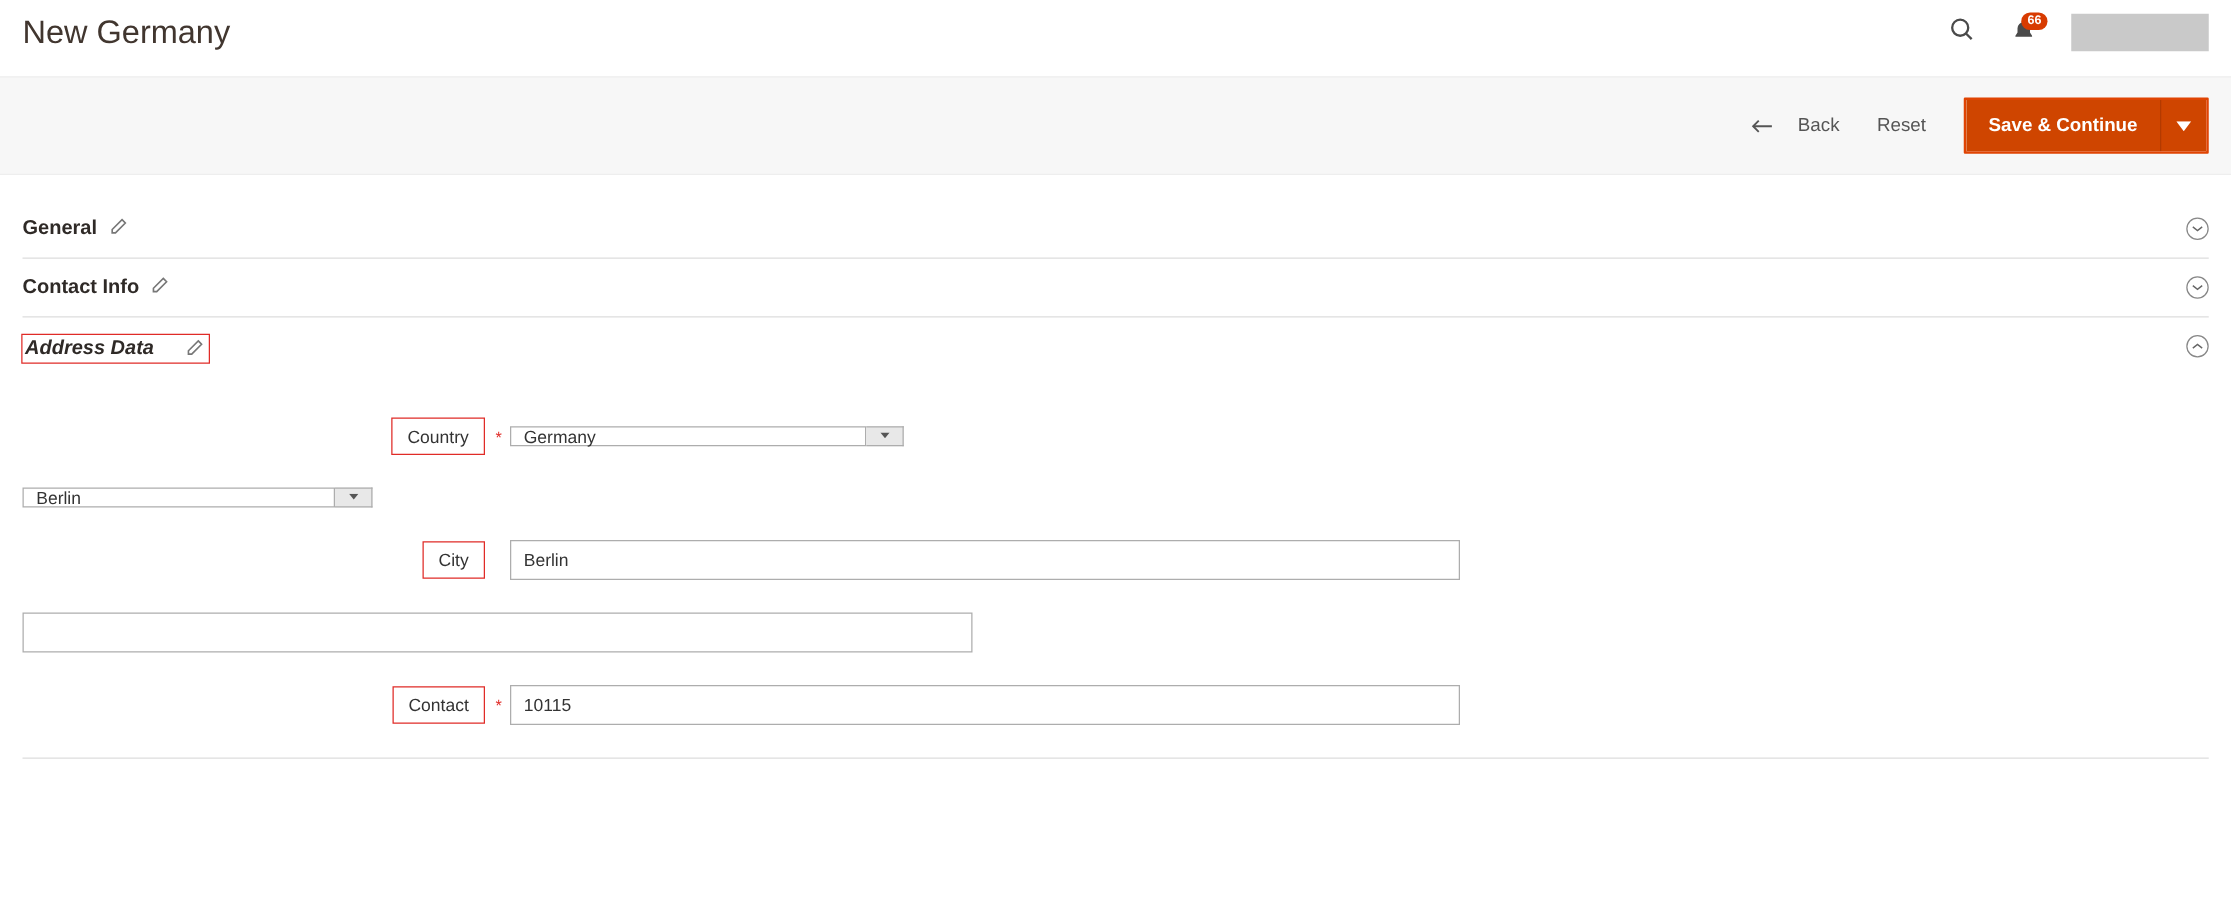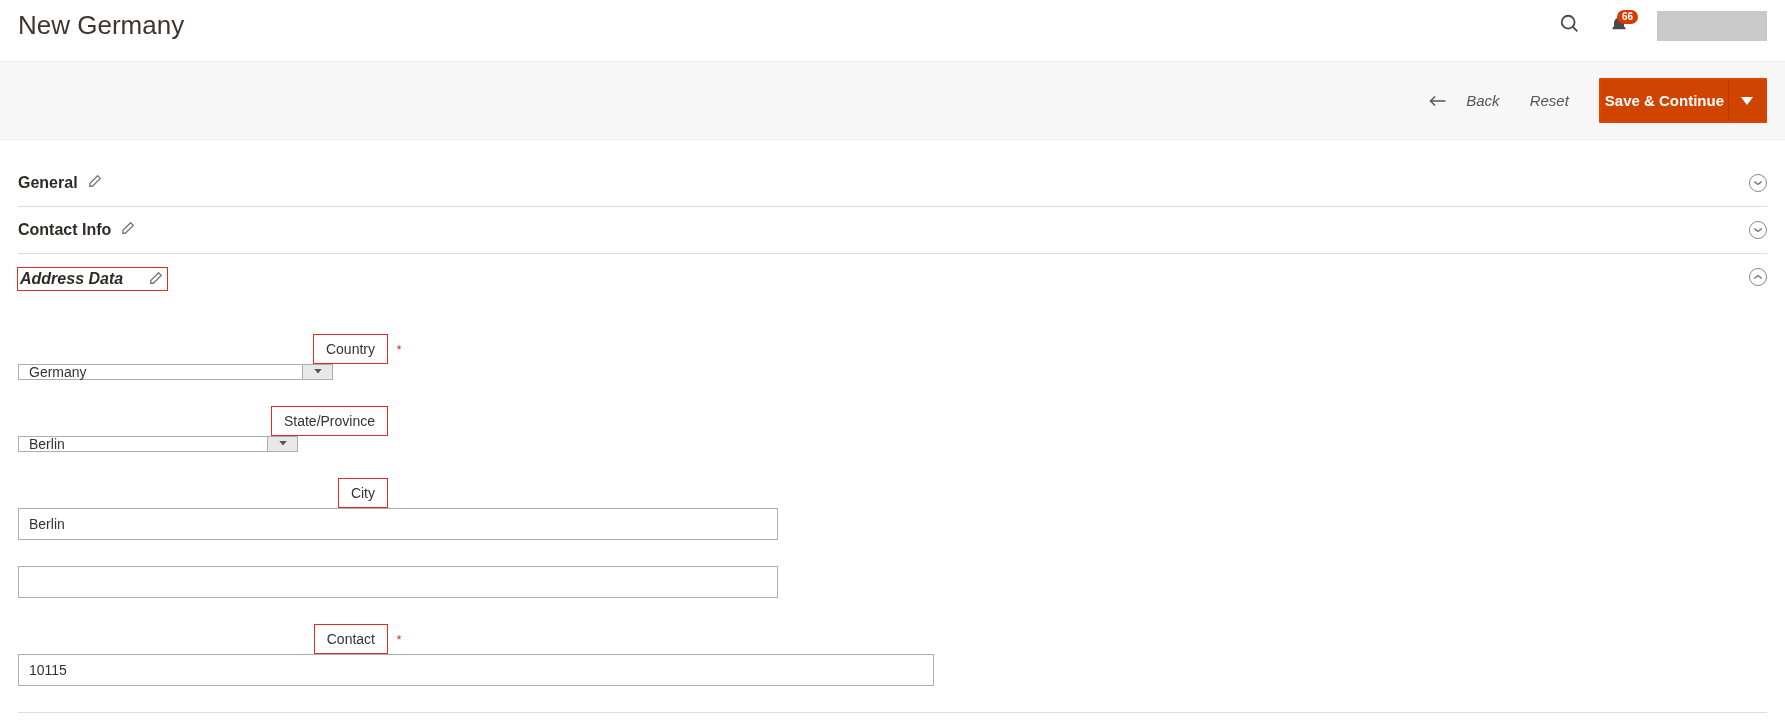--- a/index.html
+++ b/index.html
@@ -54,35 +54,34 @@
     display: flex;
     justify-content: flex-end;
     align-items: center;
     gap: 30px;
   }
   .link-btn {
     color: #555;
     font-size: 15px;
     display: flex; align-items: center; gap: 19px;
     cursor: pointer;
-    font-style: italic;
   }
   .link-btn svg { width: 18px; height: 14px; }
   .primary-group {
     display: inline-flex;
     border: 2px solid #e04403;
     border-radius: 1px;
     overflow: hidden;
   }
   .primary-btn {
     background: #cf4500;
     color: #fff;
     font-size: 15px;
     font-weight: 600;
-    padding: 12px 4px;
+    padding: 12px 18px;
     border: none;
     cursor: pointer;
   }
   .primary-toggle {
     background: #cf4500;
     color: #fff;
     border: none;
     border-left: 1px solid #b33a00;
     padding: 0 12px;
     cursor: pointer;
@@ -113,23 +112,22 @@
     display:flex; align-items:center; justify-content:center;
   }
   .section-head .state-icon svg { width: 10px; height: 6px; }
 
   .hl-red { outline: 1.5px solid #e02b27; outline-offset: 0; }
   .hl-red-inset { border: 1.5px solid #e02b27 !important; }
 
   .form-body { padding-top: 30px; }
   .form-row {
     display: flex;
-    align-items: flex-start;
+    align-items: center;
     margin-bottom: 26px;
-    flex-direction: column;
   }
   .label-box {
     border: 1px solid #ccc;
     padding: 6px 12px;
     margin-right: 6px;
     text-align: right;
     white-space: nowrap;
     font-size: 14px;
     color: #333;
   }
@@ -282,24 +280,20 @@
         <div class="select-box" style="width:285px">Germany</div>
         <div class="select-toggle">
           <svg viewBox="0 0 10 8" fill="#555">
               <polygon points="0,0 10,0 5,6"></polygon>
             </svg>
         </div>
       </div>
     </div>
 
     <div class="form-row">
-      <div class="label-wrap">
-        <span class="label-box hl-red-inset">State/Province</span>
-        <span class="req-star">&nbsp;</span>
-      </div>
       <div class="ctrl-wrap">
         <div class="select-box" style="width:250px">Berlin</div>
         <div class="select-toggle">
           <svg viewBox="0 0 10 8" fill="#555">
               <polygon points="0,0 10,0 5,6"></polygon>
             </svg>
         </div>
       </div>
     </div>
 
@@ -313,19 +307,19 @@
 
     <div class="form-row">
       <input class="text-input" style="width: 760px;" value="">
     </div>
 
     <div class="form-row">
       <div class="label-wrap">
         <span class="label-box hl-red-inset">Contact</span>
         <span class="req-star">*</span>
       </div>
-      <input class="text-input" style="width: 916px;" value="10115">
+      <input class="text-input" style="width: 760px;" value="10115">
     </div>
 
     <div class="divider-bottom"></div>
   </div>
 
 </div>
 
 </body></html>

